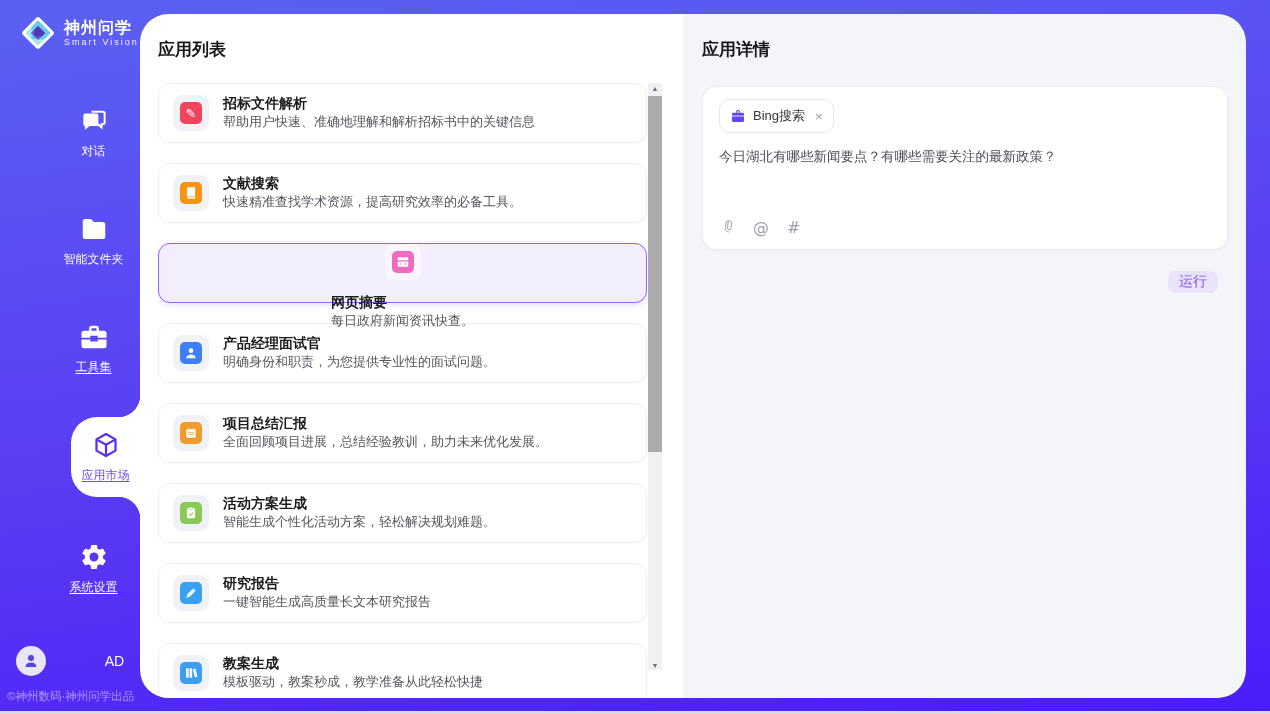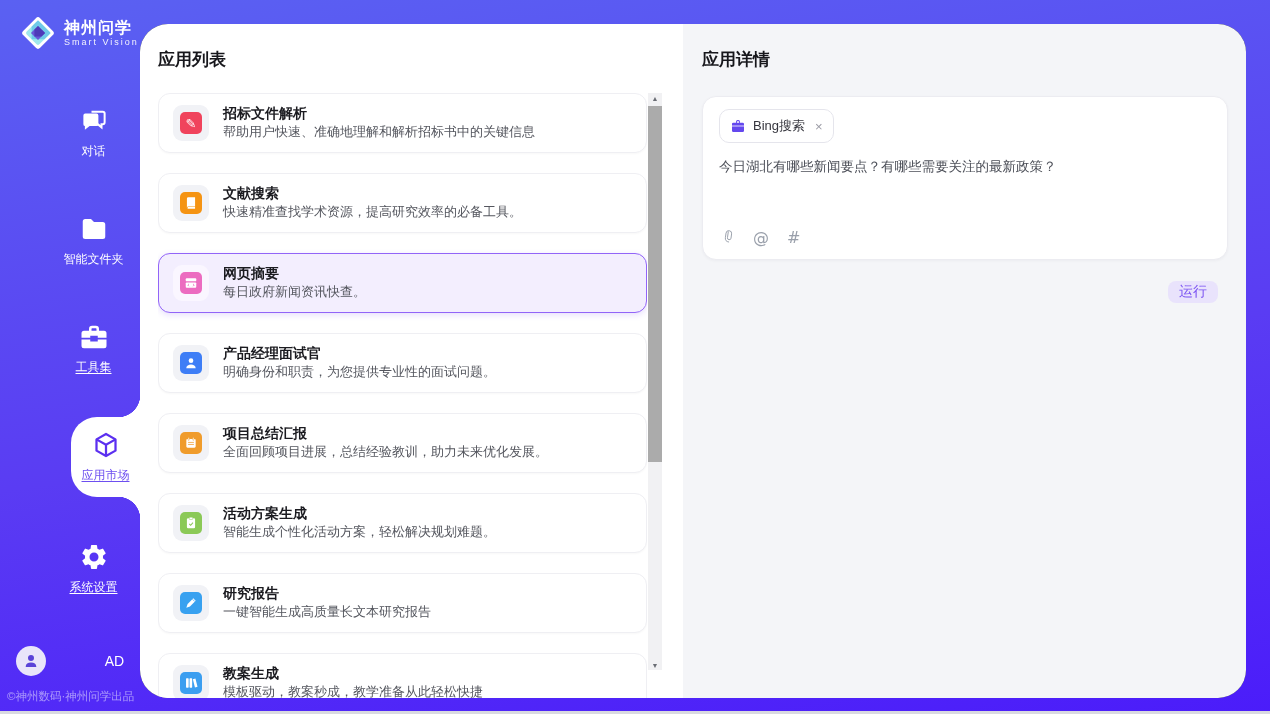--- a/index.html
+++ b/index.html
@@ -38,32 +38,32 @@
   .nav-item.active .nav-label { color: #6d4ff0; text-decoration: underline; text-underline-offset: 2px; }
   .user-row { position: absolute; bottom: 38px; left: 0; right: 0; display: flex; align-items: center; justify-content: center; gap: 12px; }
   .avatar { width: 30px; height: 30px; border-radius: 50%; background: #e9e5fa; display: flex; align-items: center; justify-content: center; }
   .avatar svg { width: 18px; height: 18px; }
   .user-name { font-size: 14px; color: #fff; margin-left: 47px; }
   .side-footer { position: absolute; bottom: 10px; left: 7px; font-size: 11.5px; color: rgba(255,255,255,.5); white-space: nowrap; }
 
   
   .main-panel {
     position: absolute; left: 140px; top: 14px; right: 24px; bottom: 16px;
-    border-radius: 28px; overflow: hidden; background: #0f172a; display: flex; margin-top: 10px;
+    border-radius: 28px; overflow: hidden; background: #0f172a; display: flex;
   }
   .list-section { width: 543px; background: #fff; position: relative; flex: 0 0 auto; }
   .panel-title { font-size: 17px; font-weight: bold; color: #17171c; }
   .list-section .panel-title { position: absolute; top: 24px; left: 18px; }
   .card-list { position: absolute; top: 69px; left: 18px; width: 489px; bottom: 0; overflow: hidden; }
   .app-card {
     height: 60px; margin-bottom: 20px; background: #fff; border: 1px solid #efeff3;
     border-radius: 12px; display: flex; align-items: center; gap: 14px; padding: 0 14px;
     box-shadow: 0 1px 2px rgba(20,20,40,.03); cursor: pointer;
   }
-  .app-card.selected { background: #f3eefe; border: 1.5px solid #9264f8; box-shadow: 0 2px 6px rgba(120,80,240,.18); }
+  .app-card.selected { background: #f3eefe; border: 1.5px solid #9264f8; box-shadow: 0 2px 6px rgba(120,80,240,.18); flex-direction: column; }
   .tile { width: 36px; height: 36px; border-radius: 9px; background: #f1f2f6; flex: 0 0 auto;
           display: flex; align-items: center; justify-content: center; }
   .app-card.selected .tile { background: #faf6ff; }
   .tile-inner { width: 22px; height: 22px; border-radius: 5px; display: flex; align-items: center; justify-content: center;
                 color: #fff; font-size: 13px; line-height: 1; }
   .tile-inner svg { width: 14px; height: 14px; }
   .card-text { display: flex; flex-direction: column; min-width: 0; }
   .card-name { font-size: 14px; font-weight: bold; color: #1b1b20; }
   .card-desc { font-size: 13px; color: #54565e; white-space: nowrap; }
 

